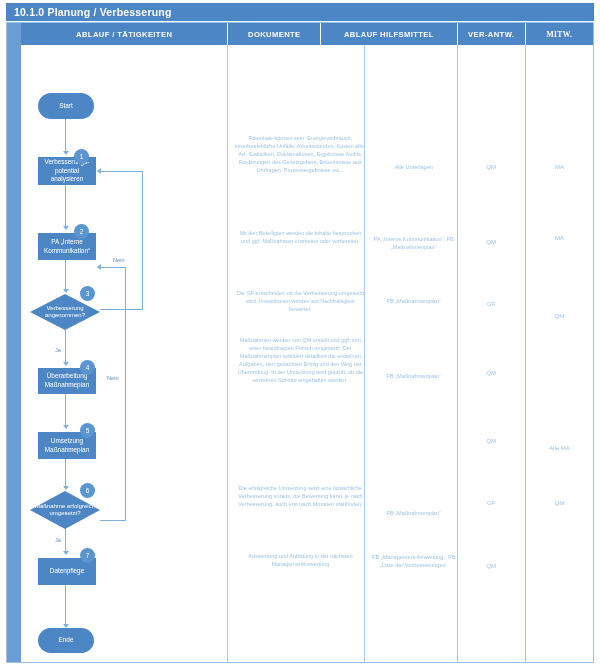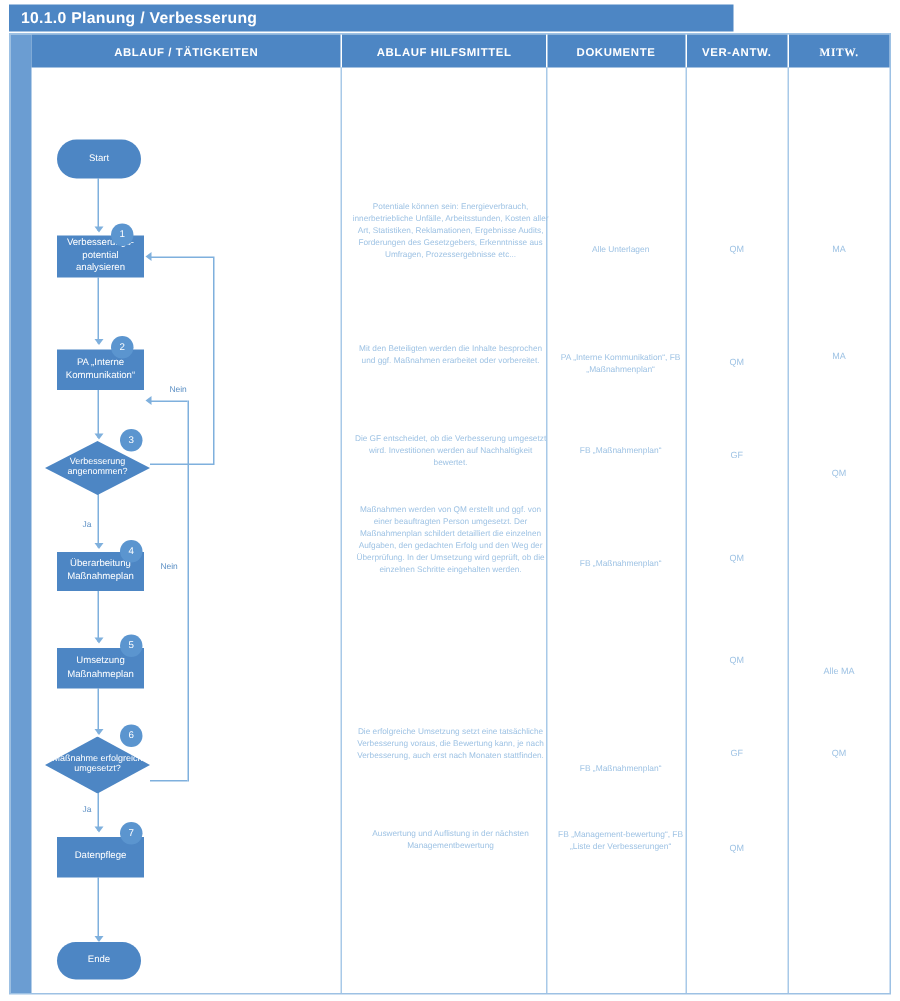--- a/index.html
+++ b/index.html
@@ -6,21 +6,21 @@
   body{
     width:600px;height:667px;
     background:#ffffff;
     font-family:"Liberation Sans", sans-serif;
     overflow:hidden;
   }
   .page{position:relative;width:600px;height:667px;background:#ffffff;}
 
   
   .titlebar{
-    position:absolute;left:6px;top:3px;width:483px;height:18px;
+    position:absolute;left:6px;top:3px;width:588px;height:18px;
     background:#4d86c4;
     color:#ffffff;
     font-size:10.5px;font-weight:bold;
     display:flex;align-items:center;
     padding-left:8px;box-sizing:border-box;
     letter-spacing:.2px;
   }
 
   
   .frame{
@@ -126,22 +126,22 @@
   <div class="titlebar">10.1.0 Planung / Verbesserung</div>
 
   <div class="frame">
 
     <div class="phase-rail">
       
     </div>
 
     <div class="hdr">
       <div class="cell c-flow">ABLAUF / TÄTIGKEITEN</div>
+      <div class="cell c-doc">DOKUMENTE</div>
       <div class="cell c-help">ABLAUF HILFSMITTEL</div>
-      <div class="cell c-doc">DOKUMENTE</div>
       <div class="cell c-resp">VER-ANTW.</div>
       <div class="cell c-mit">MITW.</div>
     </div>
 
     <div class="body">
 
       <div class="col c-flow">
 
         <div class="ln lnv" style="left:44px;top:74px;height:35px;"></div>
         <div class="arrowdown" style="left:41.5px;top:106px;"></div>

